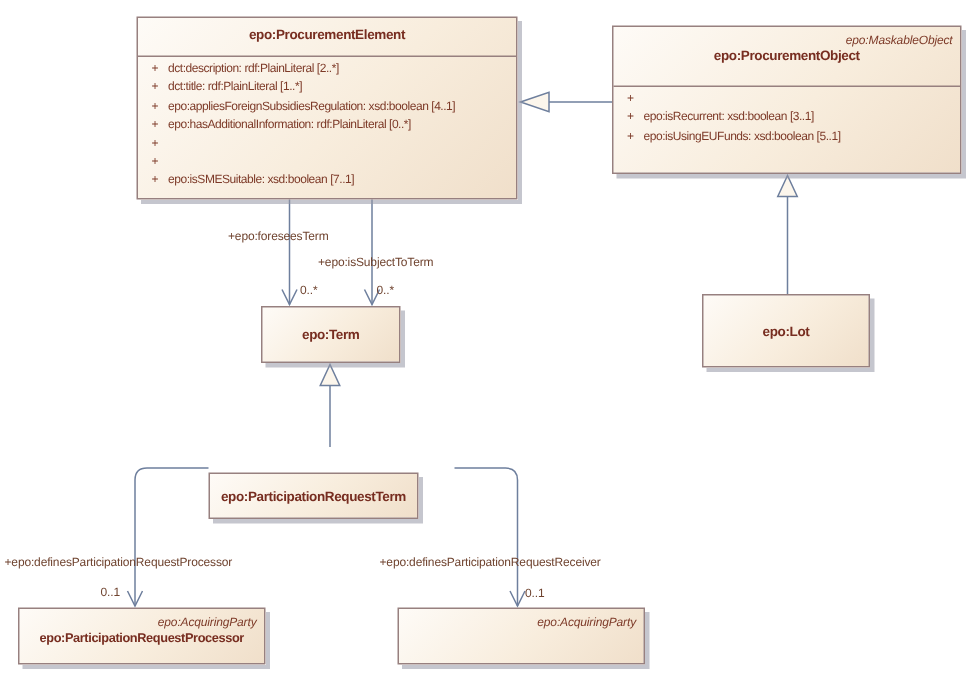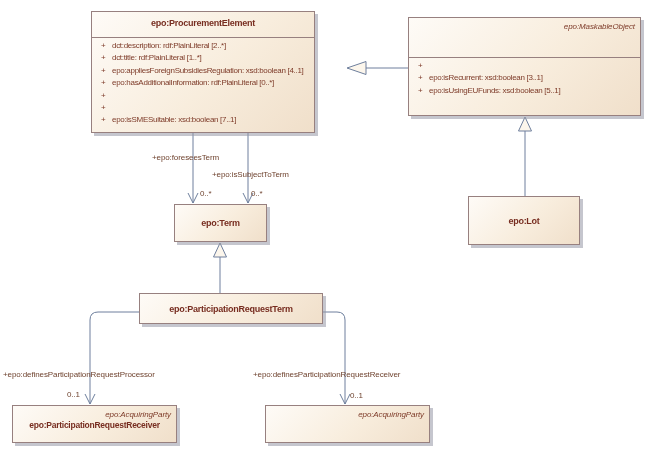--- a/index.html
+++ b/index.html
@@ -82,21 +82,21 @@
     <text x="152" y="160">+epo:foreseesTerm</text>
     <text x="200" y="196">0..*</text>
     <text x="212" y="177">+epo:isSubjectToTerm</text>
     <text x="251" y="196">0..*</text>
     <text x="3" y="377">+epo:definesParticipationRequestProcessor</text>
     <text x="67" y="397">0..1</text>
     <text x="253" y="377">+epo:definesParticipationRequestReceiver</text>
     <text x="350" y="398">0..1</text>
   </svg>
 
-  <div class="uml-class" style="left:91px;top:11px;width:224px;height:122px;">
+  <div class="uml-class" style="left:91px;top:11px;width:254px;height:122px;">
     <div class="cls-header with-sep" style="height:26px;padding-top:6px;">
       <div class="cls-title">epo:ProcurementElement</div>
     </div>
     <div class="cls-attrs">
       <div class="attr-row">
           <span class="vis">+</span>
           <span>dct:description: rdf:PlainLiteral [2..*]</span>
         </div>
       <div class="attr-row">
           <span class="vis">+</span>
@@ -119,20 +119,21 @@
       <div class="attr-row">
           <span class="vis">+</span>
           <span>epo:isSMESuitable: xsd:boolean [7..1]</span>
         </div>
     </div>
   </div>
 
   <div class="uml-class" style="left:408px;top:17px;width:233px;height:99px;">
     <div class="cls-header with-sep hdr-only" style="height:40px;padding-top:4px;">
       <div class="cls-stereotype">epo:MaskableObject</div>
+      <div class="cls-title">epo:ProcurementObject</div>
     </div>
     <div class="cls-attrs">
       <div class="attr-row">
           <span class="vis">+</span>
         </div>
       <div class="attr-row">
           <span class="vis">+</span>
           <span>epo:isRecurrent: xsd:boolean [3..1]</span>
         </div>
       <div class="attr-row">
@@ -147,30 +148,30 @@
       <div class="cls-title">epo:Term</div>
     </div>
   </div>
 
   <div class="uml-class" style="left:468px;top:196px;width:112px;height:49px;">
     <div class="center-title">
       <div class="cls-title">epo:Lot</div>
     </div>
   </div>
 
-  <div class="uml-class" style="left:139px;top:293px;width:184px;height:31px;">
+  <div class="uml-class" style="left:139px;top:315px;width:140px;height:31px;">
     <div class="center-title">
       <div class="cls-title">epo:ParticipationRequestTerm</div>
     </div>
   </div>
 
   <div class="uml-class" style="left:12px;top:405px;width:165px;height:38px;">
     <div class="cls-header hdr-only" style="padding-top:4px;">
       <div class="cls-stereotype">epo:AcquiringParty</div>
-      <div class="cls-title" style="font-size:8.5px;">epo:ParticipationRequestReceiver</div>
+      <div class="cls-title" style="font-size:8.5px;">epo:ParticipationRequestProcessor</div>
     </div>
   </div>
 
   <div class="uml-class" style="left:265px;top:405px;width:165px;height:38px;">
     <div class="cls-header hdr-only" style="padding-top:4px;">
       <div class="cls-stereotype">epo:AcquiringParty</div>
     </div>
   </div>
 
 </div>

